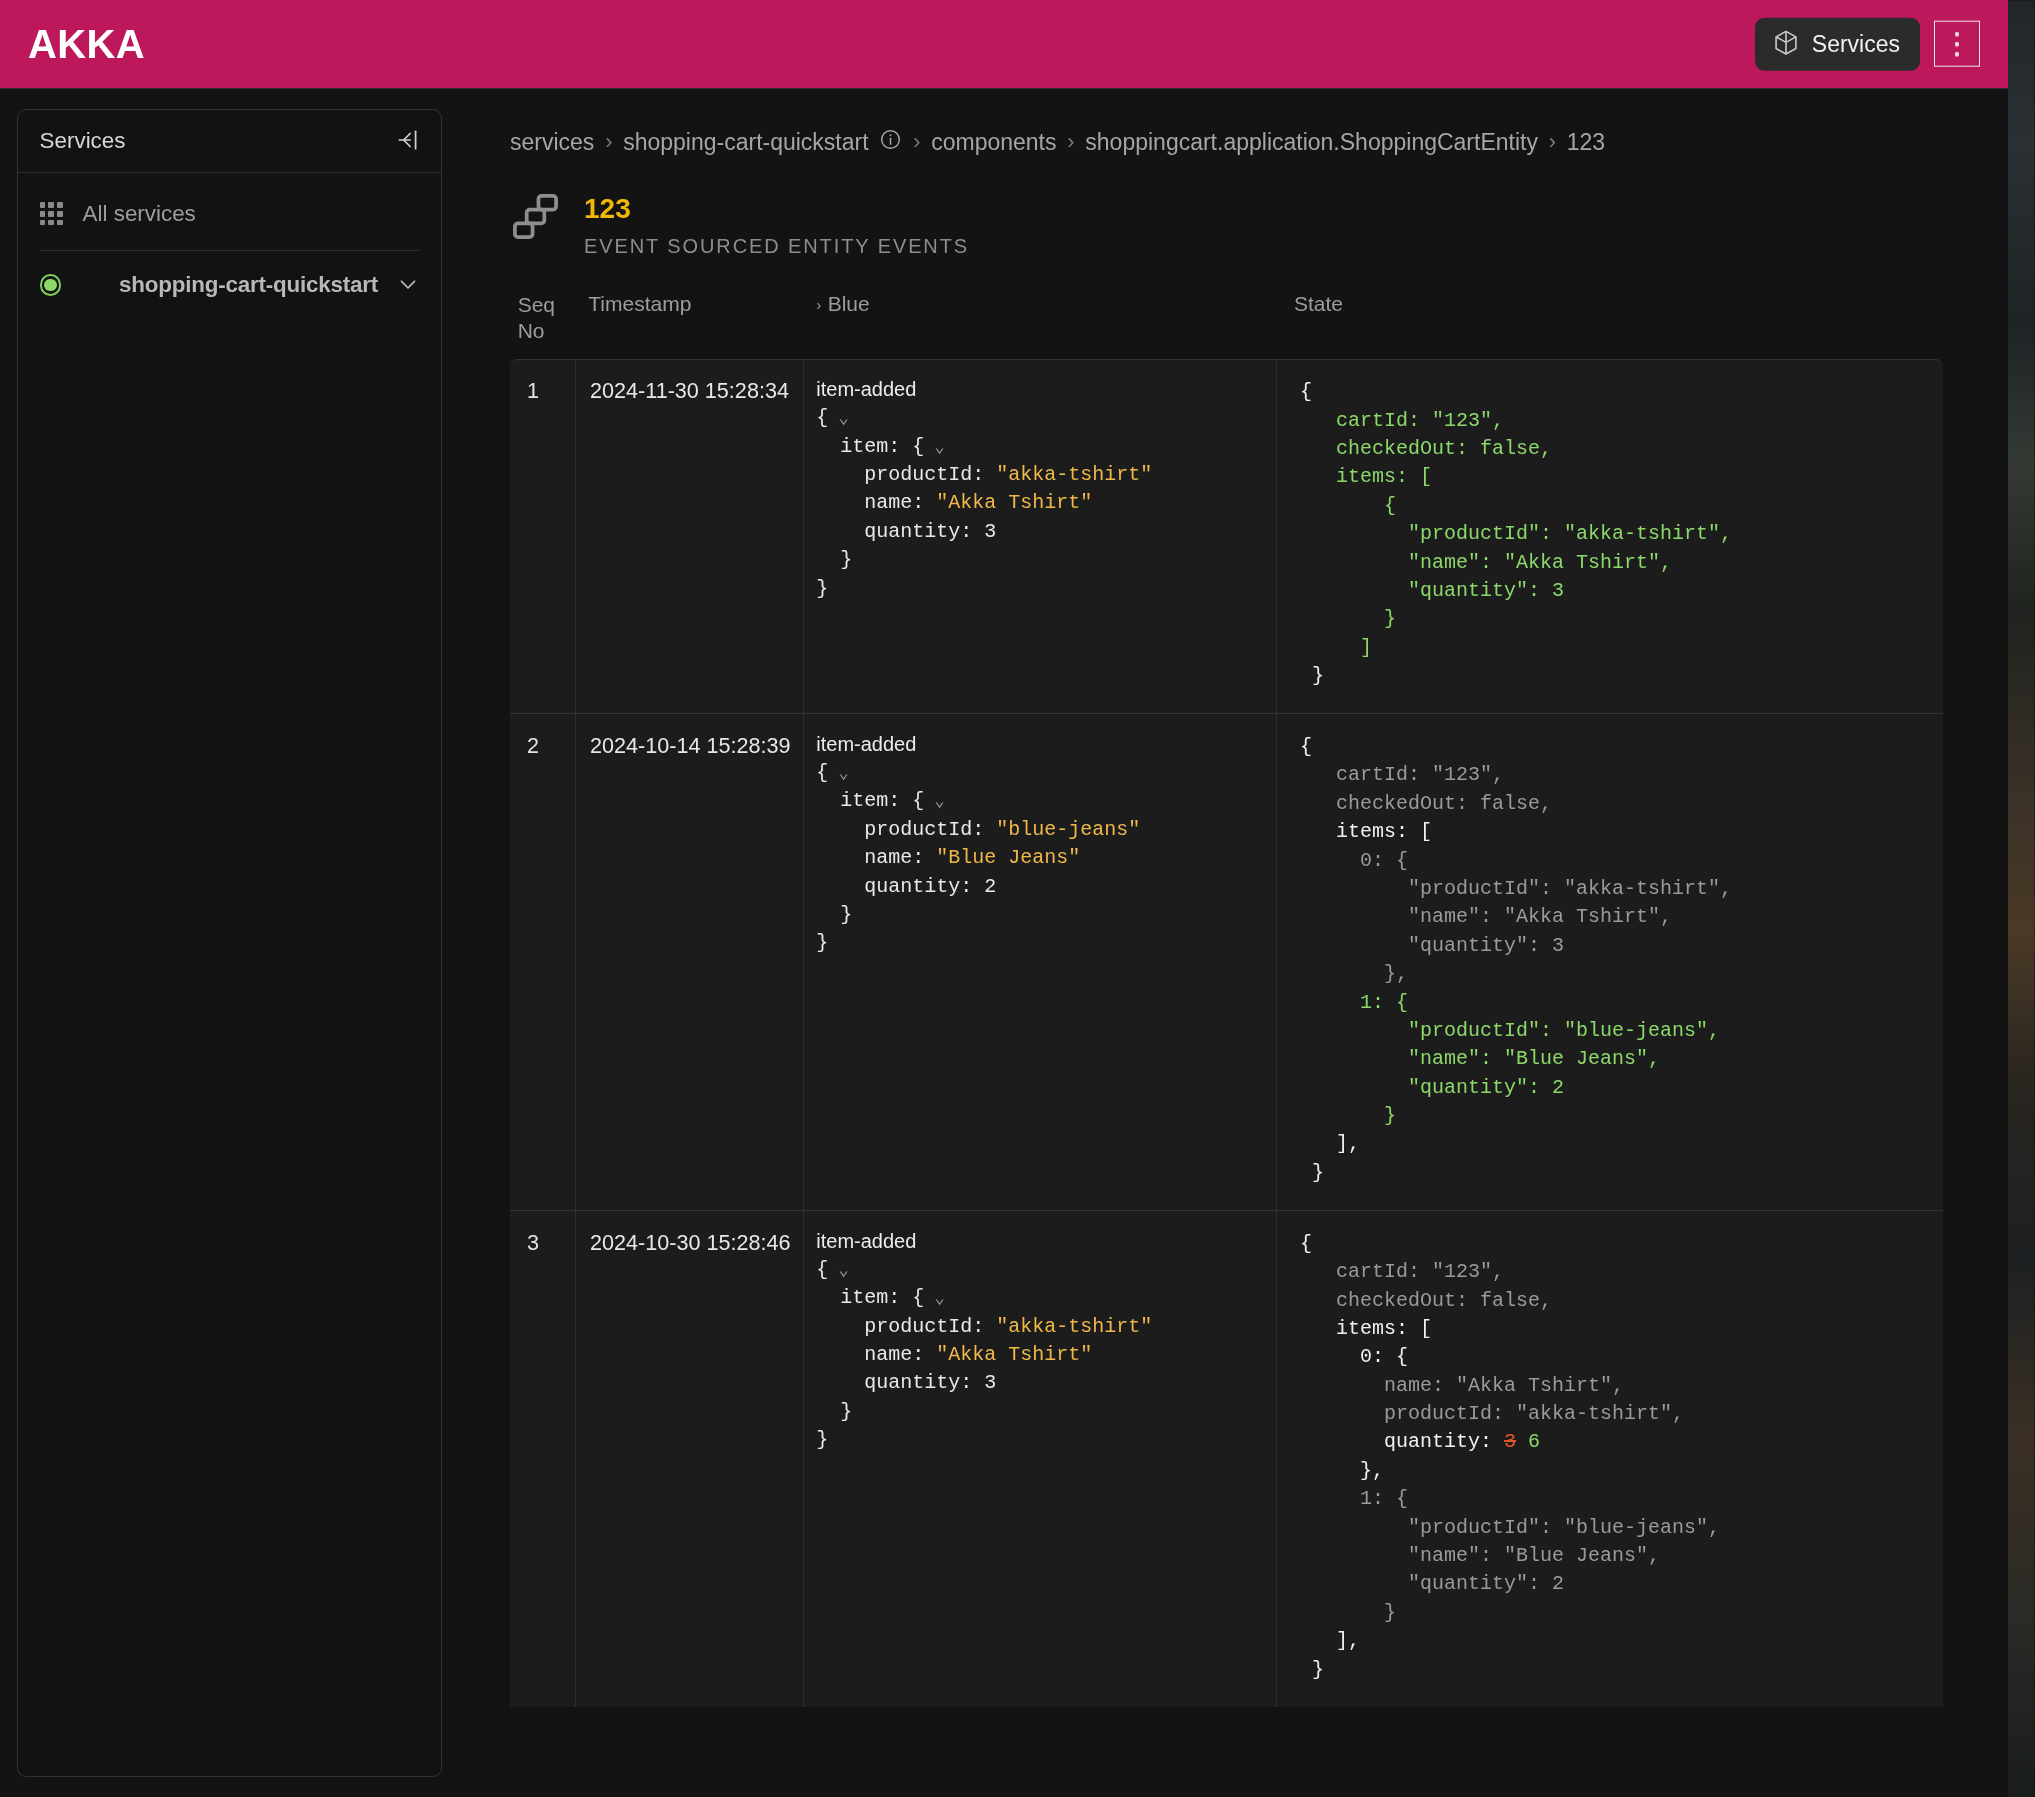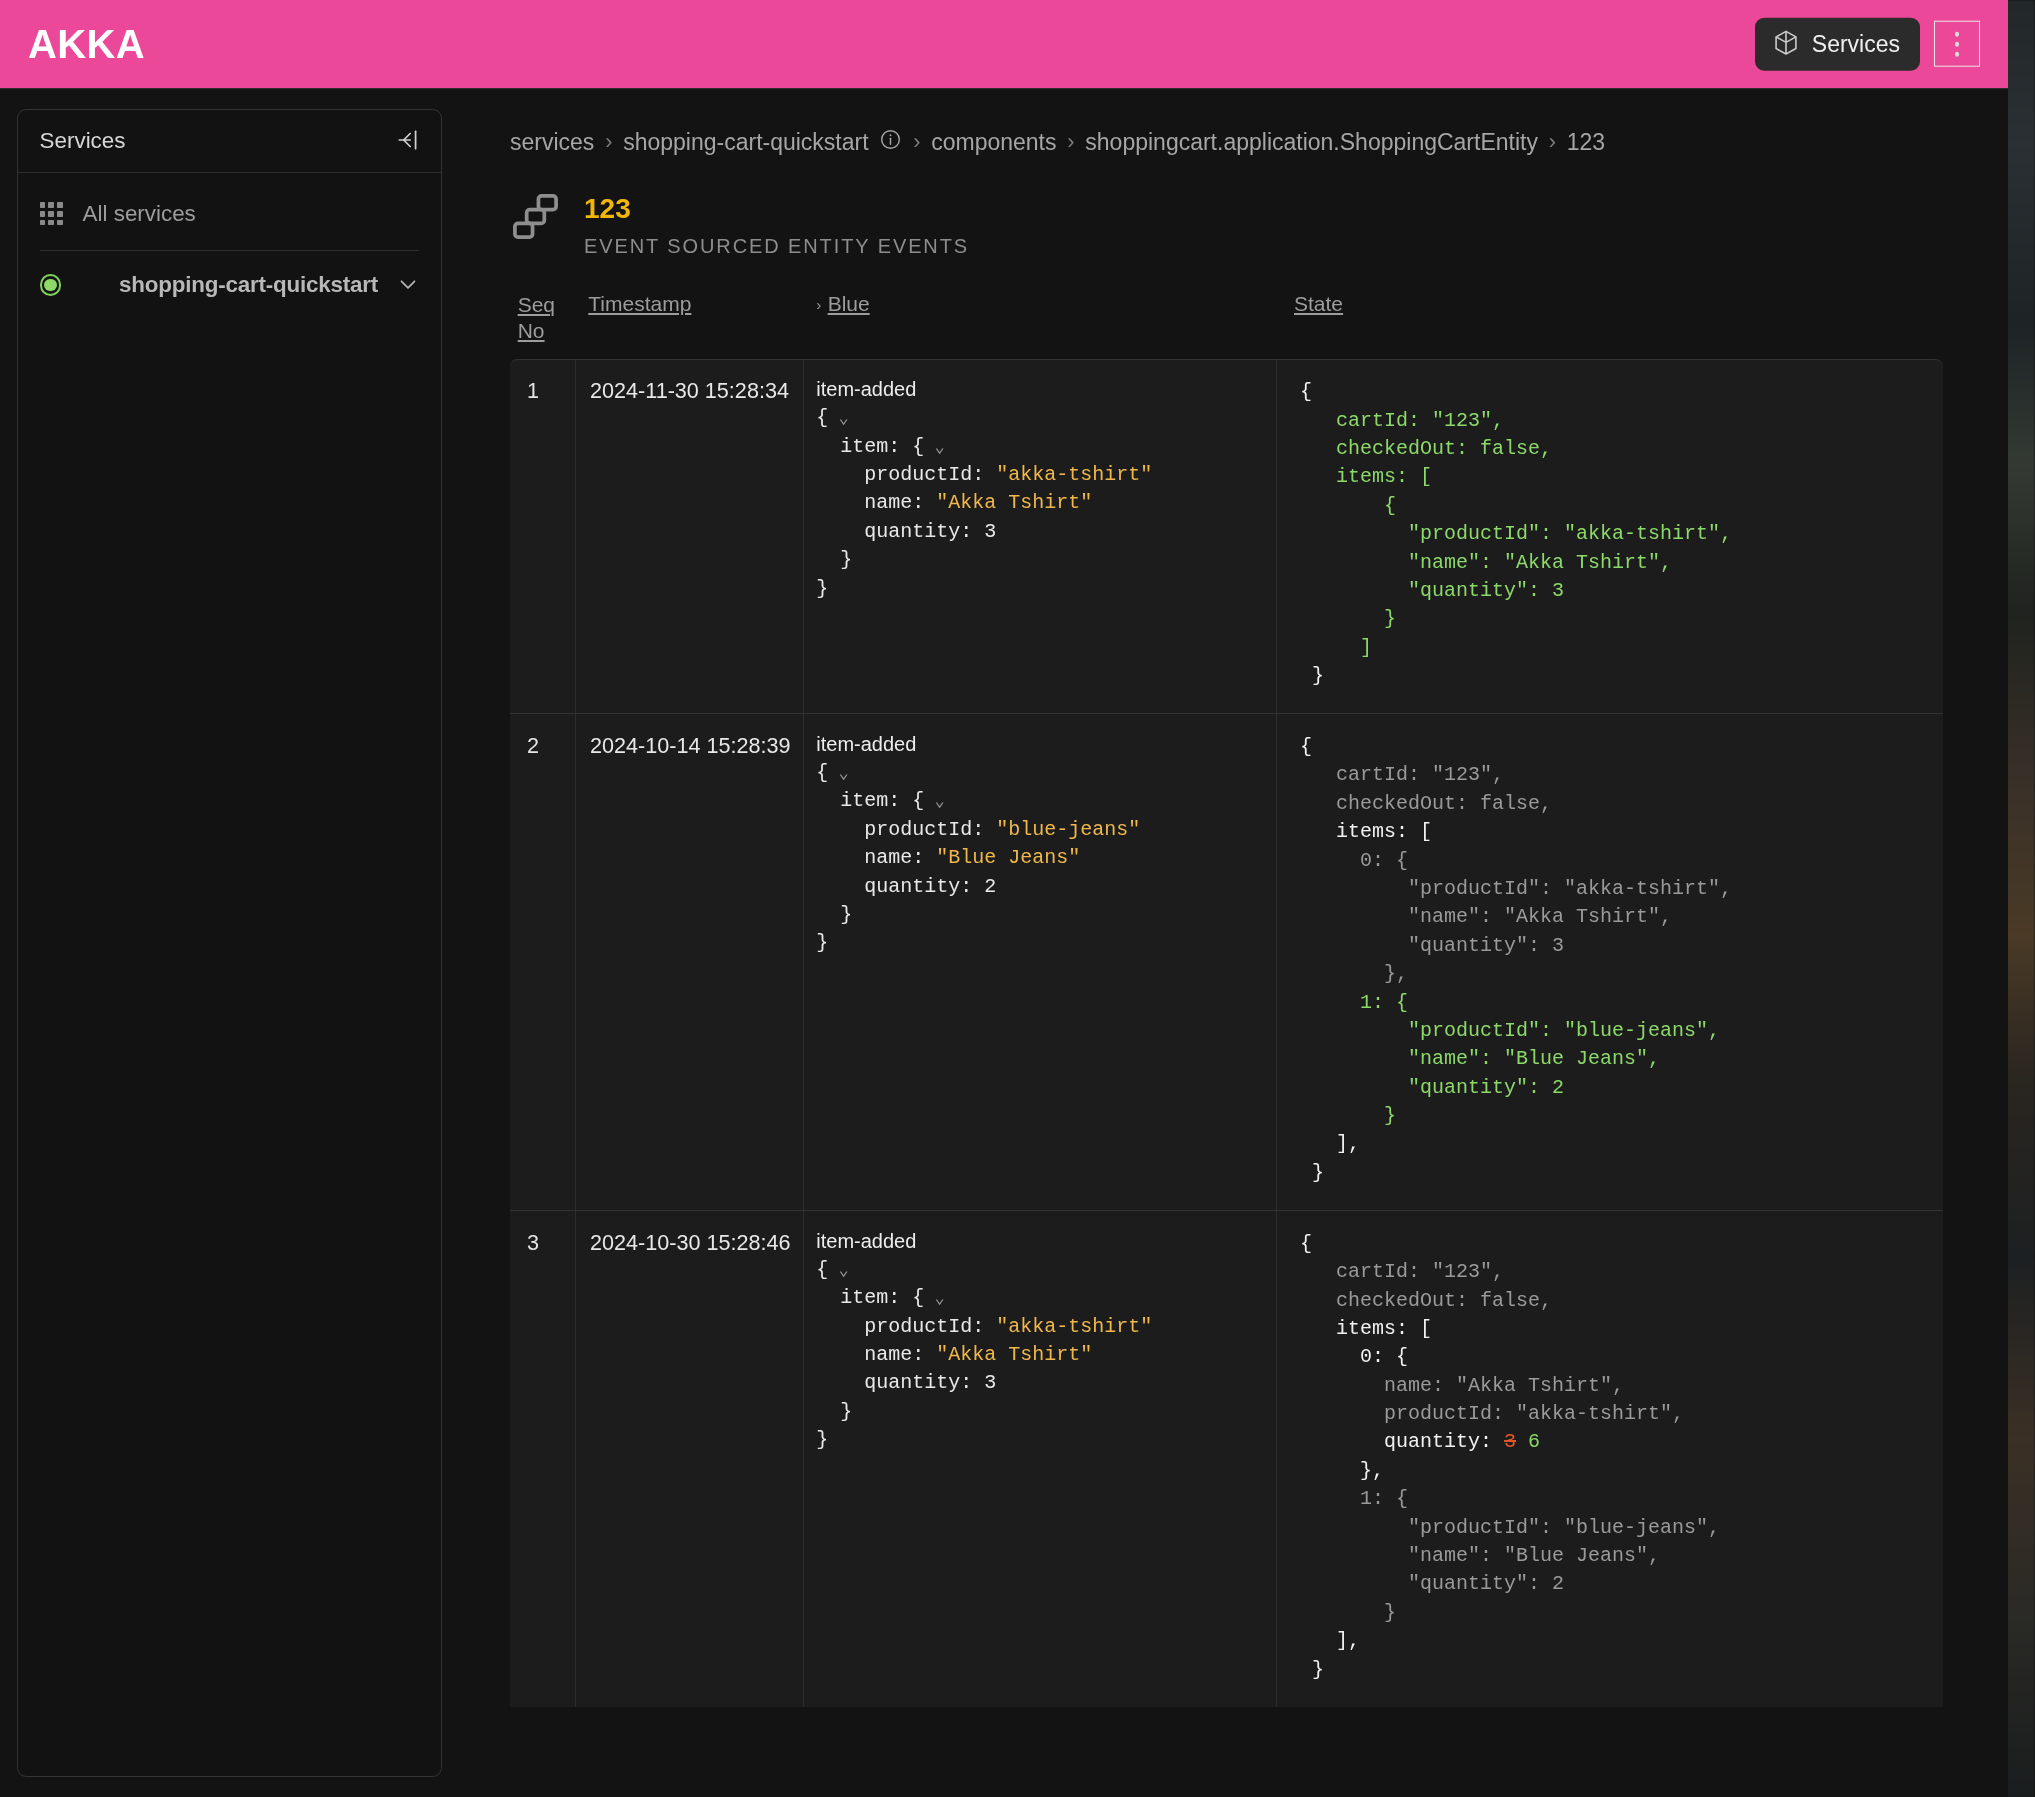--- a/index.html
+++ b/index.html
@@ -46,21 +46,21 @@
     height: 1798px;
     background: #131313;
     overflow: hidden;
   }
 
   
   #topbar {
     position: relative;
     height: 89px;
     border-bottom: 0.8px solid #2e2e2e;
-    background: #ec4899;
+    background: #be185d;
   }
 
   #akka-logo {
     position: absolute;
     left: 28px; top: 50%;
     transform: translateY(-50%);
     font-size: 40px;
     font-weight: 700;
     letter-spacing: 0.4px;
     color: #ffffff;
@@ -249,21 +249,21 @@
   
   #events-table {
     margin: 34px 65px 0 20px;
   }
   .thead {
     display: flex;
     font-size: 21px;
     color: #9d9d9d;
     padding-bottom: 14px;
   }
-  .th { padding: 0 0 0 0; text-decoration: underline; }
+  .th { padding: 0 0 0 0; }
   .col-seq   { flex: 0 0 66px;  padding-left: 7.7px; }
   .col-time  { flex: 0 0 228px; padding-left: 12.3px; }
   .col-event { flex: 0 0 473px; padding-left: 12.3px; }
   .col-state { flex: 1 1 auto;  padding-left: 17px; }
   .th.col-seq { line-height: 1.25; }
   .th .caret {
     display: inline-block;
     margin-right: 6.2px;
     color: #9d9d9d;
     font-size: 15.4px;

